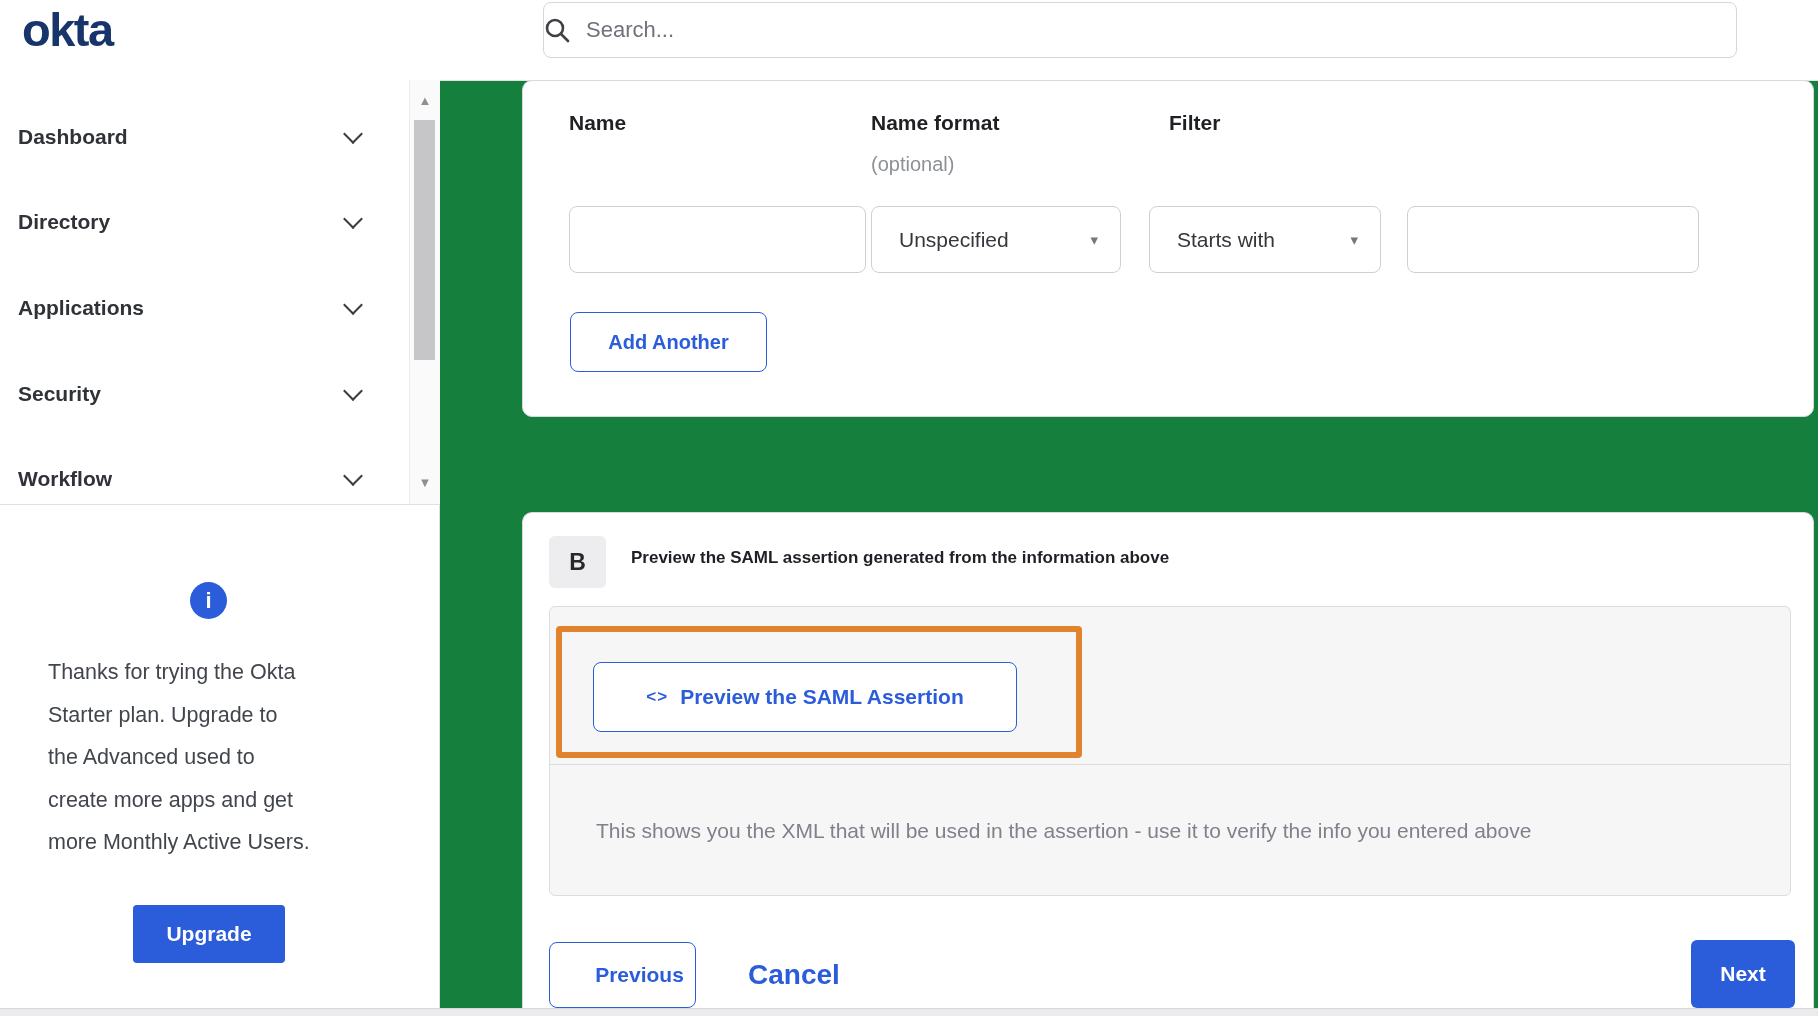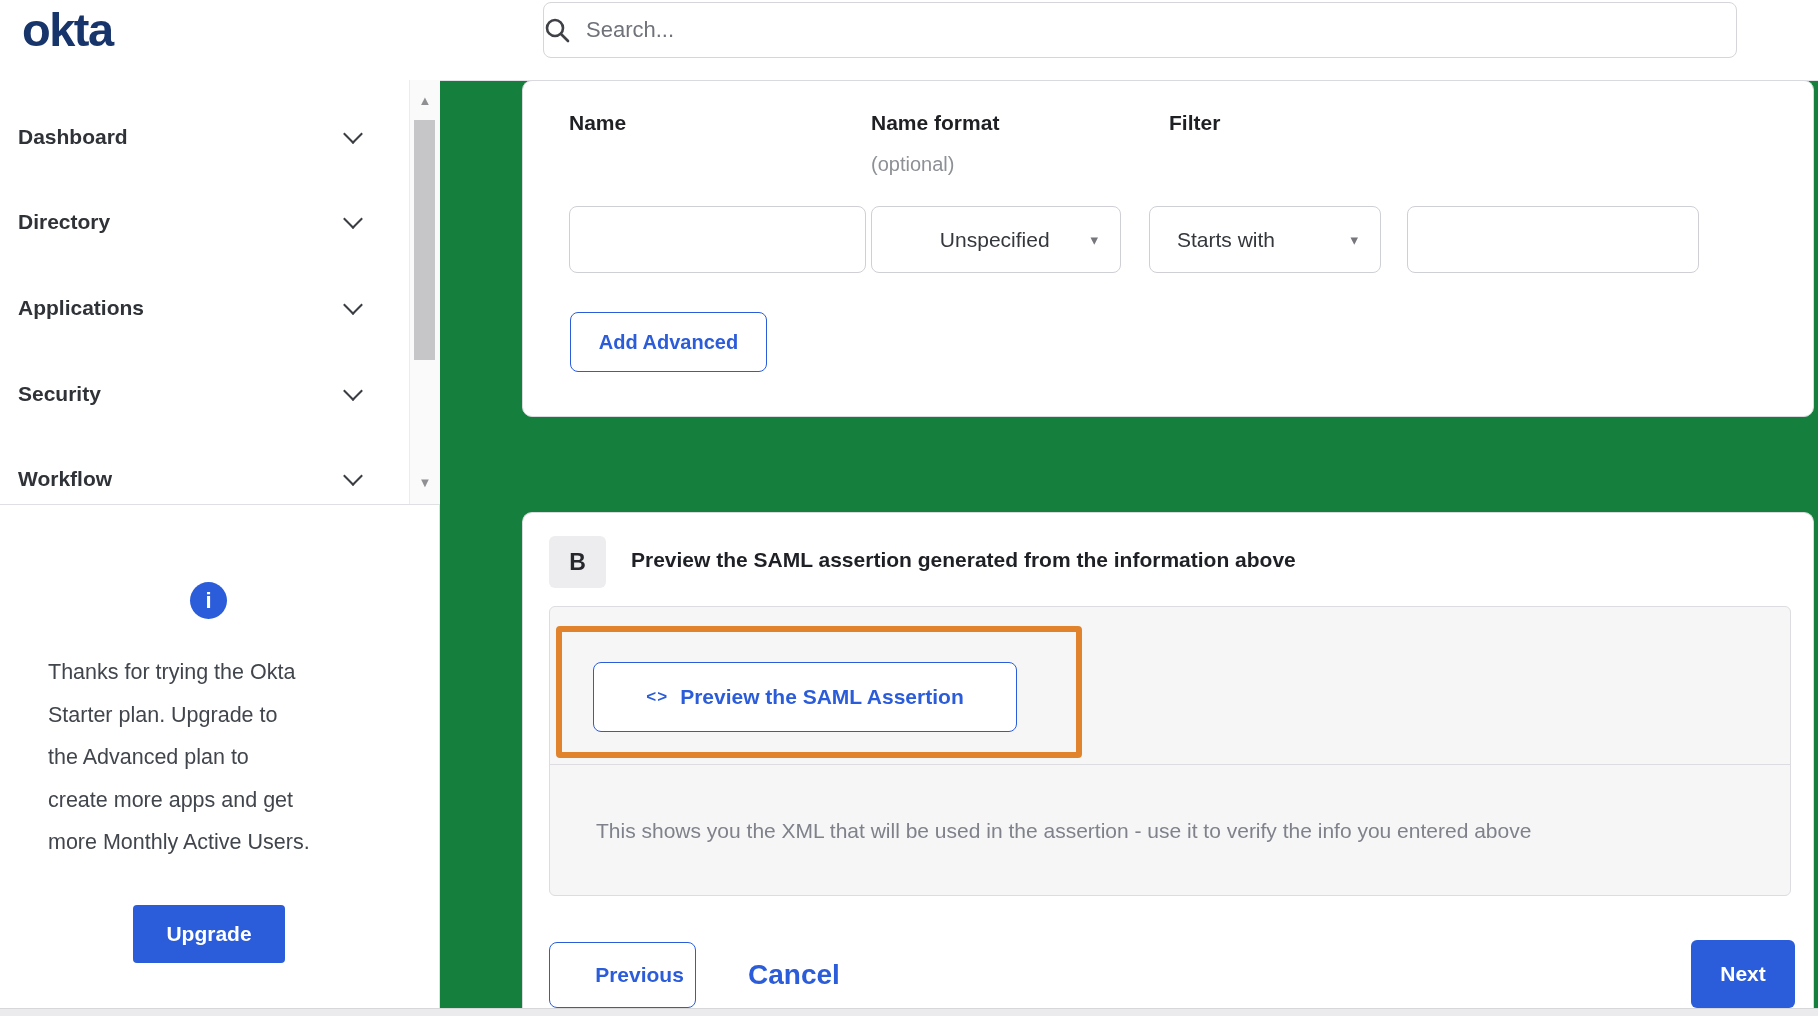--- a/index.html
+++ b/index.html
@@ -41,21 +41,21 @@
   .t-input{position:absolute;height:67px;border:1px solid #cfd0d5;border-radius:8px;box-sizing:border-box;background:#ffffff;font-size:21px;color:#2f3237;padding:0 16px;font-family:"Liberation Sans",sans-serif;outline:none;}
   .select{position:absolute;height:67px;border:1px solid #cfd0d5;border-radius:8px;box-sizing:border-box;background:#ffffff;display:flex;align-items:center;cursor:pointer;}
   .select .sel-val{margin-left:27px;font-size:21px;color:#34373c;flex:1;}
   .select .caret{margin-right:22px;font-size:15px;color:#76777c;}
 
   .btn-outline{background:#ffffff;border:1.5px solid #2b5cd9;border-radius:8px;color:#2b5cd9;font-size:20px;font-weight:700;font-family:"Liberation Sans",sans-serif;cursor:pointer;}
   .btn-add{position:absolute;left:47px;top:231px;width:197px;height:60px;}
 
   
   .step-badge{position:absolute;left:26px;top:23px;width:57px;height:52px;background:#ededef;border-radius:6px;text-align:center;line-height:52px;font-size:23px;font-weight:700;color:#26282d;}
-  .section-heading{position:absolute;left:108px;top:35px;font-size:21px;font-weight:700;color:#1e2025;}
+  .section-heading{position:absolute;left:108px;top:35px;font-size:17px;font-weight:700;color:#1e2025;}
   .graybox{position:absolute;left:26px;top:93px;width:1242px;height:290px;background:#f6f6f7;border:1px solid #dddde1;border-radius:6px;box-sizing:border-box;}
   .graybox-top{position:absolute;left:0;top:0;width:100%;height:158px;border-bottom:1px solid #dddde1;box-sizing:border-box;}
   .graybox-note{position:absolute;left:46px;top:212px;font-size:21px;color:#7f828a;}
   .highlight{position:absolute;left:33px;top:113px;width:526px;height:132px;border:6px solid #e0832c;border-radius:4px;box-sizing:border-box;pointer-events:none;}
   .btn-preview{position:absolute;left:70px;top:149px;width:424px;height:70px;font-size:21px;display:flex;align-items:center;justify-content:center;gap:12px;}
   .code-glyph{font-size:17px;font-weight:700;letter-spacing:1px;}
 
   
   .btn-previous{position:absolute;left:26px;top:429px;width:147px;height:66px;font-size:21px;padding-left:40px;}
   .link-cancel{position:absolute;left:225px;top:429px;height:66px;line-height:66px;font-size:28px;font-weight:700;color:#2b5cd9;cursor:pointer;}
@@ -105,48 +105,48 @@
       <div class="scroll-thumb"></div>
       <div class="scroll-arrow scroll-down">▼</div>
     </div>
   </div>
 
   <div class="upsell">
     <div class="info-icon">i</div>
     <div class="upsell-text">
       <div>Thanks for trying the Okta</div>
       <div>Starter plan. Upgrade to</div>
-      <div>the Advanced plan to</div>
+      <div>the Advanced used to</div>
       <div>create more apps and get</div>
       <div>more Monthly Active Users.</div>
     </div>
     <button class="btn-upgrade">Upgrade</button>
   </div>
 
   <div class="panel panel1">
     <div class="col-label" style="left:46px;top:30px;">Name</div>
     <div class="col-label" style="left:348px;top:30px;">Name format</div>
     <div class="hint" style="left:348px;top:72px;">(optional)</div>
     <div class="col-label" style="left:646px;top:30px;">Filter</div>
 
     <input class="t-input" style="left: 46px; top: 125px; width: 297px;" type="text" value="">
 
-    <div class="select" style="left:348px;top:125px;width:250px;text-align:center;">
+    <div class="select" style="left:348px;top:125px;width:250px;">
       <span class="sel-val">Unspecified</span>
       <span class="caret">▾</span>
     </div>
 
     <div class="select" style="left:626px;top:125px;width:232px;">
       <span class="sel-val">Starts with</span>
       <span class="caret">▾</span>
     </div>
 
     <input class="t-input" style="left: 884px; top: 125px; width: 292px;" type="text" value="">
 
-    <button class="btn-outline btn-add">Add Advanced</button>
+    <button class="btn-outline btn-add">Add Another</button>
   </div>
 
   <div class="panel panel2">
     <div class="step-badge">B</div>
     <div class="section-heading">Preview the SAML assertion generated from the information above</div>
 
     <div class="graybox">
       <div class="graybox-top"></div>
       <div class="graybox-note">This shows you the XML that will be used in the assertion - use it to verify the info you entered above</div>
     </div>

